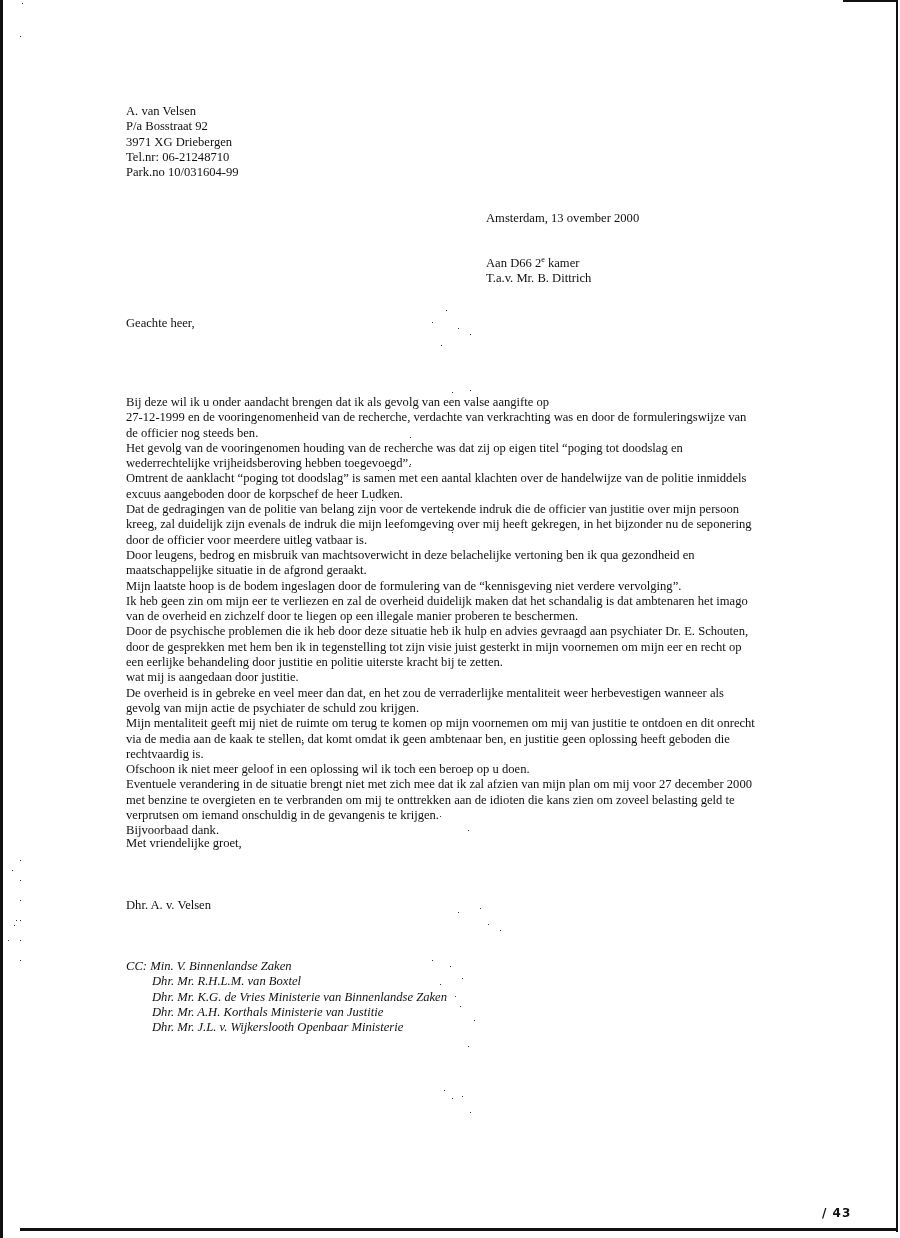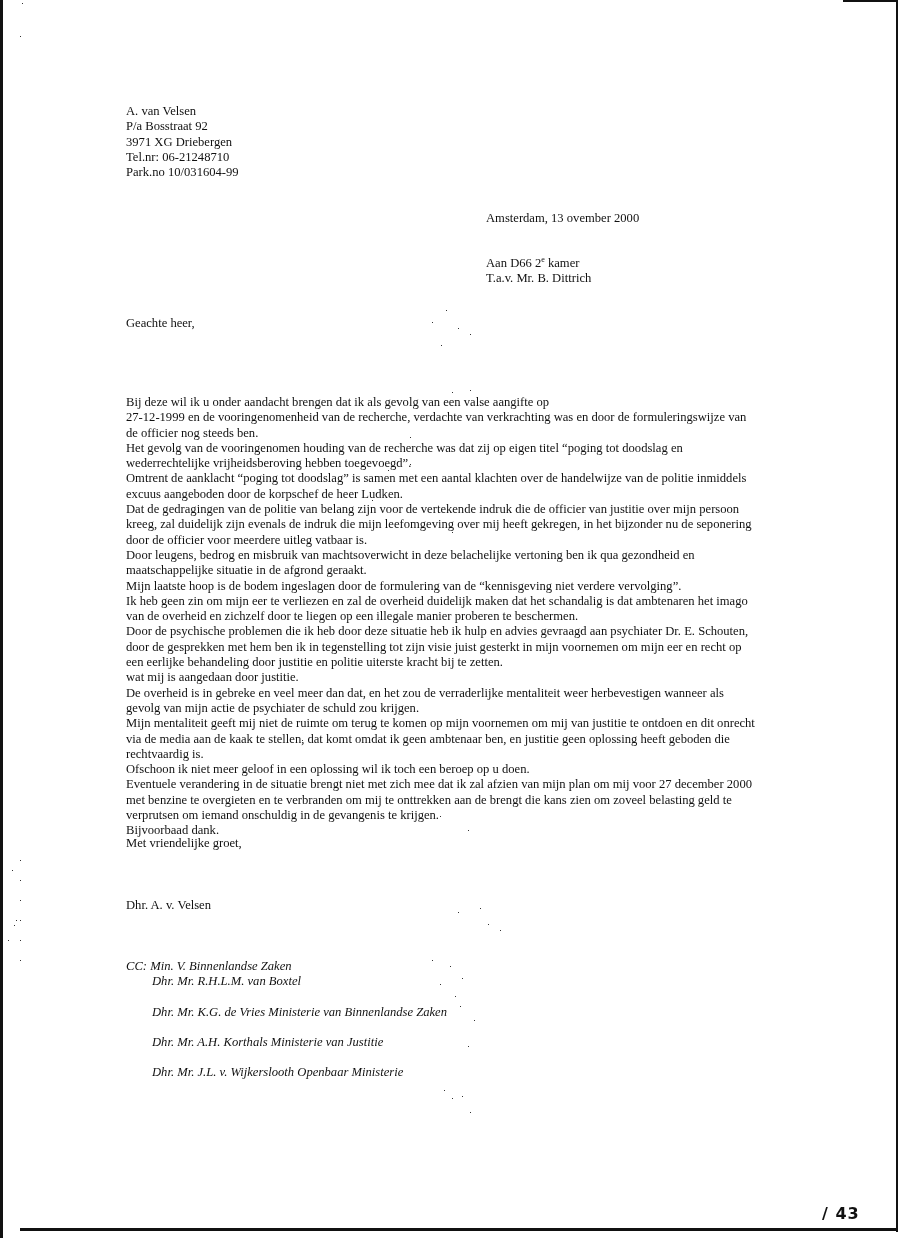--- a/index.html
+++ b/index.html
@@ -18,26 +18,26 @@
     .sender { left: 126px; top: 104px; }
     .dateline { left: 486px; top: 211px; }
     .recipient { left: 486px; top: 256px; }
     .salutation { left: 126px; top: 316px; }
     .body { left: 126px; top: 362px; width: 690px; margin-top: 33px; }
     .closing { left: 126px; top: 836px; }
     .signature { left: 126px; top: 898px; text-align: center; }
     .cc { left: 126px; top: 959px; font-style: italic; }
     .cc .first { }
     .cc .sub { padding-left: 26px; }
-    .cc .gap { margin-top: 15px; }
+    .cc .gap { }
     .line { white-space: nowrap; }
     sup { font-size: 8px; line-height: 0; vertical-align: super; }
     .stamp {
       position: absolute; left: 822px; top: 1206px;
-      font-family: "DejaVu Sans", sans-serif; font-weight: bold; font-size: 16px;
+      font-family: "DejaVu Sans", sans-serif; font-weight: bold; font-size: 12px;
       letter-spacing: 1px; color: #111;
     }
     .speck { position: absolute; width: 1px; height: 1px; background: #333; }
   </style>
 </head>
 <body>
 
 <div class="page">
   <div class="edge-left"></div>
   <div class="edge-right"></div>
@@ -81,21 +81,21 @@
       <div class="line">door de gesprekken met hem ben ik in tegenstelling tot zijn visie juist gesterkt in mijn voornemen om mijn eer en recht op</div>
       <div class="line">een eerlijke behandeling door justitie en politie uiterste kracht bij te zetten.</div>
       <div class="line">wat mij is aangedaan door justitie.</div>
       <div class="line">De overheid is in gebreke en veel meer dan dat, en het zou de verraderlijke mentaliteit weer herbevestigen wanneer als</div>
       <div class="line">gevolg van mijn actie de psychiater de schuld zou krijgen.</div>
       <div class="line">Mijn mentaliteit geeft mij niet de ruimte om terug te komen op mijn voornemen om mij van justitie te ontdoen en dit onrecht</div>
       <div class="line">via de media aan de kaak te stellen, dat komt omdat ik geen ambtenaar ben, en justitie geen oplossing heeft geboden die</div>
       <div class="line">rechtvaardig is.</div>
       <div class="line">Ofschoon ik niet meer geloof in een oplossing wil ik toch een beroep op u doen.</div>
       <div class="line">Eventuele verandering in de situatie brengt niet met zich mee dat ik zal afzien van mijn plan om mij voor 27 december 2000</div>
-      <div class="line">met benzine te overgieten en te verbranden om mij te onttrekken aan de brengt die kans zien om zoveel belasting geld te</div>
+      <div class="line">met benzine te overgieten en te verbranden om mij te onttrekken aan de idioten die kans zien om zoveel belasting geld te</div>
       <div class="line">verprutsen om iemand onschuldig in de gevangenis te krijgen.</div>
       <div class="line">Bijvoorbaad dank.</div>
     </div>
 
   <div class="block closing line">Met vriendelijke groet,</div>
 
   <div class="block signature line">Dhr. A. v. Velsen</div>
 
   <div class="block cc">
     <div class="line first">CC: Min. V. Binnenlandse Zaken</div>

